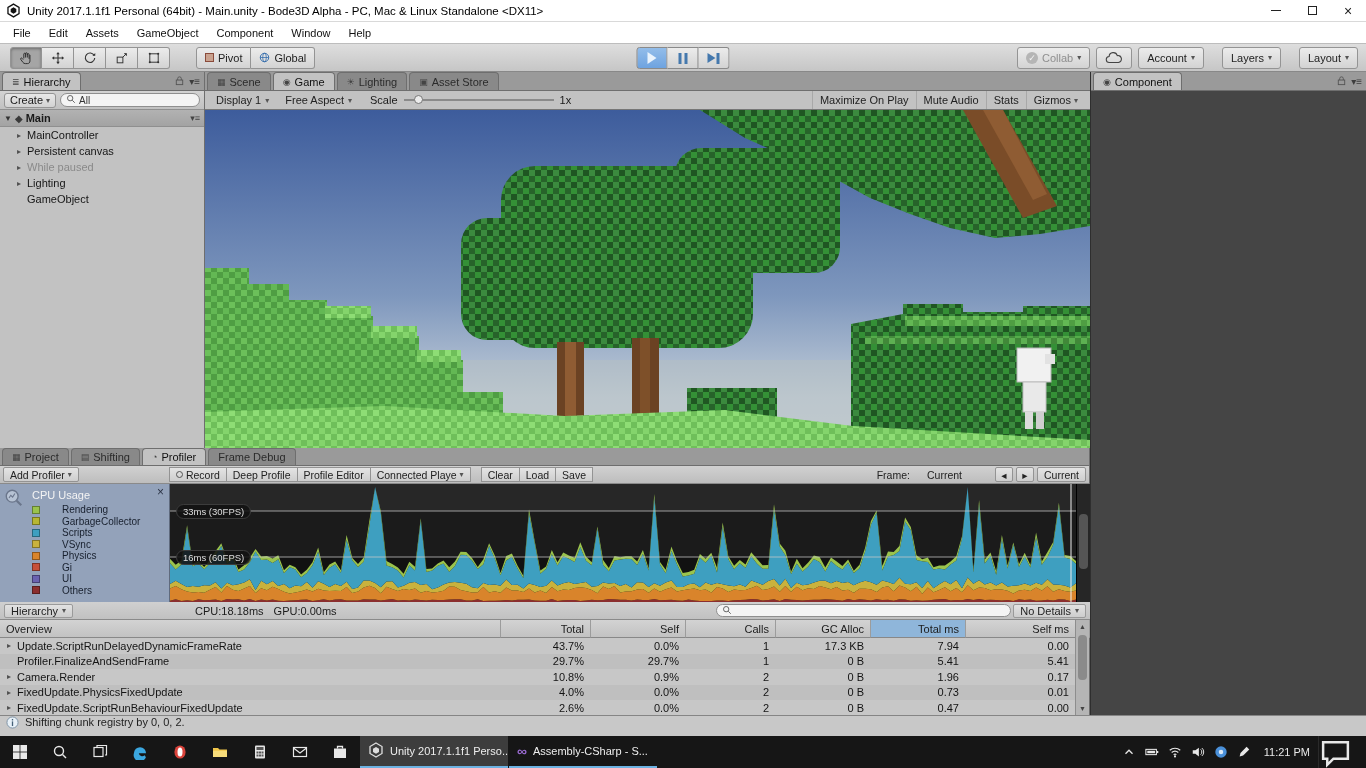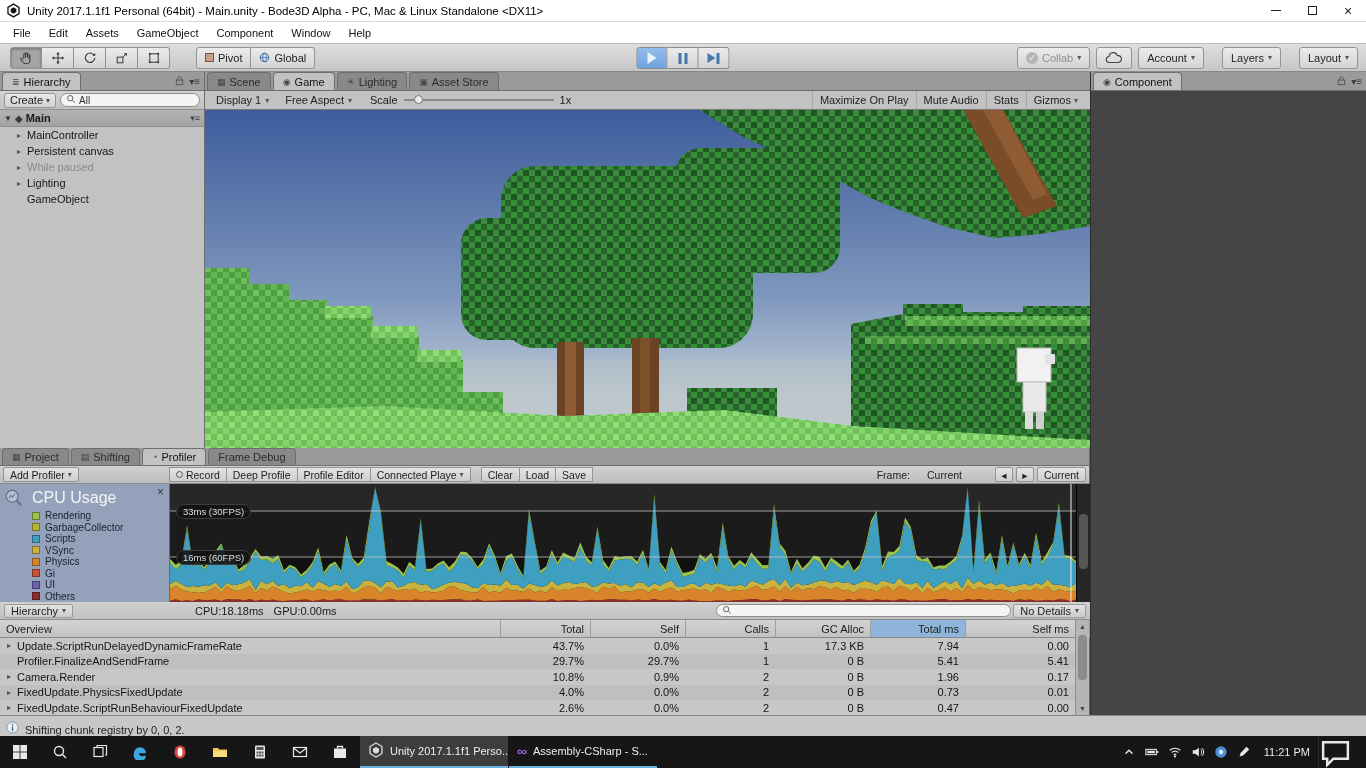--- a/index.html
+++ b/index.html
@@ -99,22 +99,22 @@
   .ptb-group2{display:flex;margin-left:8px;gap:0;}
   .ptb-group2 .flat-btn{border-radius:0;margin-left:-1px;}
   .rec-dot{width:7px;height:7px;border-radius:50%;border:1.5px solid #555;}
   .frame-label{margin-left:auto;color:#222;}
   .frame-val{margin:0 30px 0 14px;color:#222;}
   .flat-btn.nav{width:18px;justify-content:center;padding:0;}
   .cpu-module{position:absolute;top:36px;left:0;width:1090px;height:118px;display:flex;}
   .cpu-legend{width:170px;height:118px;background:#93a2ba;position:relative;padding:4px 6px;border-right:1px solid #5f6a7d;}
   .legend-close{position:absolute;right:5px;top:1px;color:#2c3446;font-size:12px;}
   .legend-watermark{position:absolute;left:4px;top:4px;opacity:.7;}
-  .cpu-legend .title{color:#f4f4f4;font-size:16px;margin:1px 0 3px 26px;}
-  .legend-item{display:flex;align-items:center;gap:5px;height:11.5px;margin-left:26px;color:#18202e;font-size:10px;}
+  .cpu-legend .title{color:#f4f4f4;font-size:11px;margin:1px 0 3px 26px;}
+  .legend-item{display:flex;align-items:center;gap:22px;height:11.5px;margin-left:26px;color:#18202e;font-size:10px;}
   .legend-sq{width:8px;height:8px;border:1px solid rgba(0,0,0,.35);flex:none;}
   .cpu-graph{position:relative;width:906px;height:118px;background:#141414;}
   .gline-label{position:absolute;left:6px;background:rgba(18,18,18,.88);color:#dedede;font-size:9.5px;padding:1px 6px;border-radius:8px;border:1px solid #3c3c3c;}
   .vscroll{width:14px;background:#b5b5b5;position:relative;border-left:1px solid #8d8d8d;}
   .vscroll.dark{background:#262626;border-left:1px solid #000;}
   .vthumb{position:absolute;left:2px;top:14px;width:9px;height:40%;background:#8b8b8b;border-radius:4px;}
   .vscroll.dark .vthumb{background:#555;}
   .vscroll .sarrow{position:absolute;left:0;width:13px;height:13px;display:flex;align-items:center;justify-content:center;font-size:7px;color:#444;}
   .details-bar{position:absolute;top:154px;left:0;width:1090px;height:18px;background:linear-gradient(#d0d0d0,#c1c1c1);border-bottom:1px solid #8a8a8a;display:flex;align-items:center;padding:0 2px;}
   .details-bar .gt-drop{border:1px solid #9a9a9a;border-radius:2px;background:linear-gradient(#e2e2e2,#cdcdcd);height:14px;margin:0 2px;}
@@ -129,21 +129,21 @@
   .tbl-body{position:absolute;top:190px;left:0;width:1076px;height:77px;overflow:hidden;}
   .tr{height:15.5px;display:grid;grid-template-columns:1fr 90px 95px 90px 95px 95px 110px;align-items:center;}
   .tr:nth-child(odd){background:#c7c7c7;}
   .tr:nth-child(even){background:#bfbfbf;}
   .td{padding:0 7px;text-align:right;color:#141414;}
   .td.name{text-align:left;display:flex;align-items:center;gap:3px;padding-left:4px;overflow:hidden;white-space:nowrap;}
   .td.name .arrow{width:10px;font-size:8px;color:#4f4f4f;text-align:center;flex:none;}
   .tbl-scroll{position:absolute;top:172px;right:0;width:14px;height:95px;}
 
   
-  .statusbar{position:absolute;left:0;top:715px;width:1366px;height:21px;background:#c8c8c8;border-top:1px solid #858585;display:flex;align-items:flex-end;gap:6px;padding:0 6px;color:#1e1e1e;}
+  .statusbar{position:absolute;left:0;top:715px;width:1366px;height:21px;background:#c8c8c8;border-top:1px solid #858585;display:flex;align-items:flex-start;gap:6px;padding:0 6px;color:#1e1e1e;}
 
   
   .taskbar{position:absolute;left:0;top:736px;width:1366px;height:32px;background:#161616;display:flex;align-items:stretch;color:#e8e8e8;}
   .tb-icon{width:40px;display:flex;align-items:center;justify-content:center;flex:none;}
   .tb-icon svg{width:16px;height:16px;}
   .tb-app{width:148px;display:flex;align-items:center;gap:6px;padding:0 8px;border-bottom:2px solid #6cb2e2;font-size:11px;color:#eee;white-space:nowrap;overflow:hidden;flex:none;margin-right:1px;}
   .tb-app.active{background:#3d3d3d;}
   .tb-app svg{width:16px;height:16px;flex:none;}
   .tb-app .vsym{color:#9b6bd3;font-size:14px;font-weight:bold;flex:none;}
   .tb-tray{margin-left:auto;display:flex;align-items:center;padding-right:14px;}

